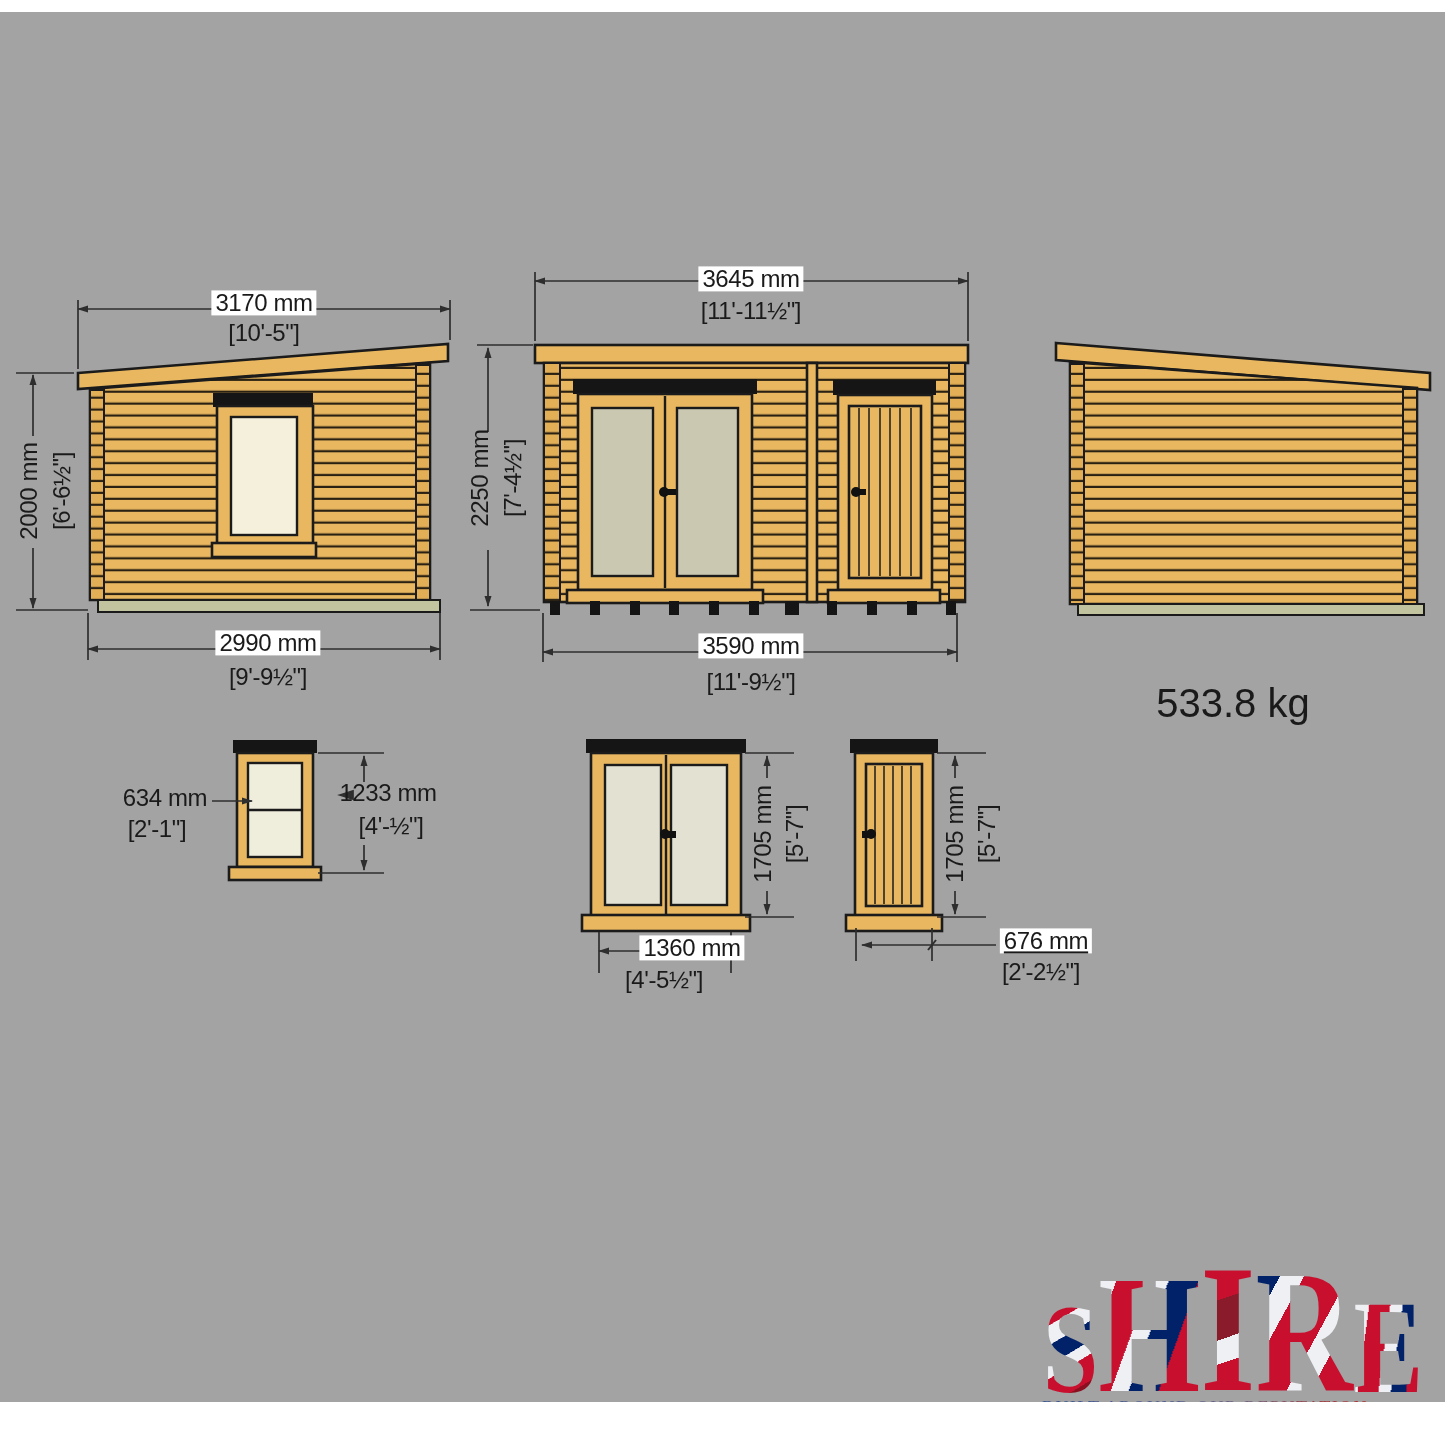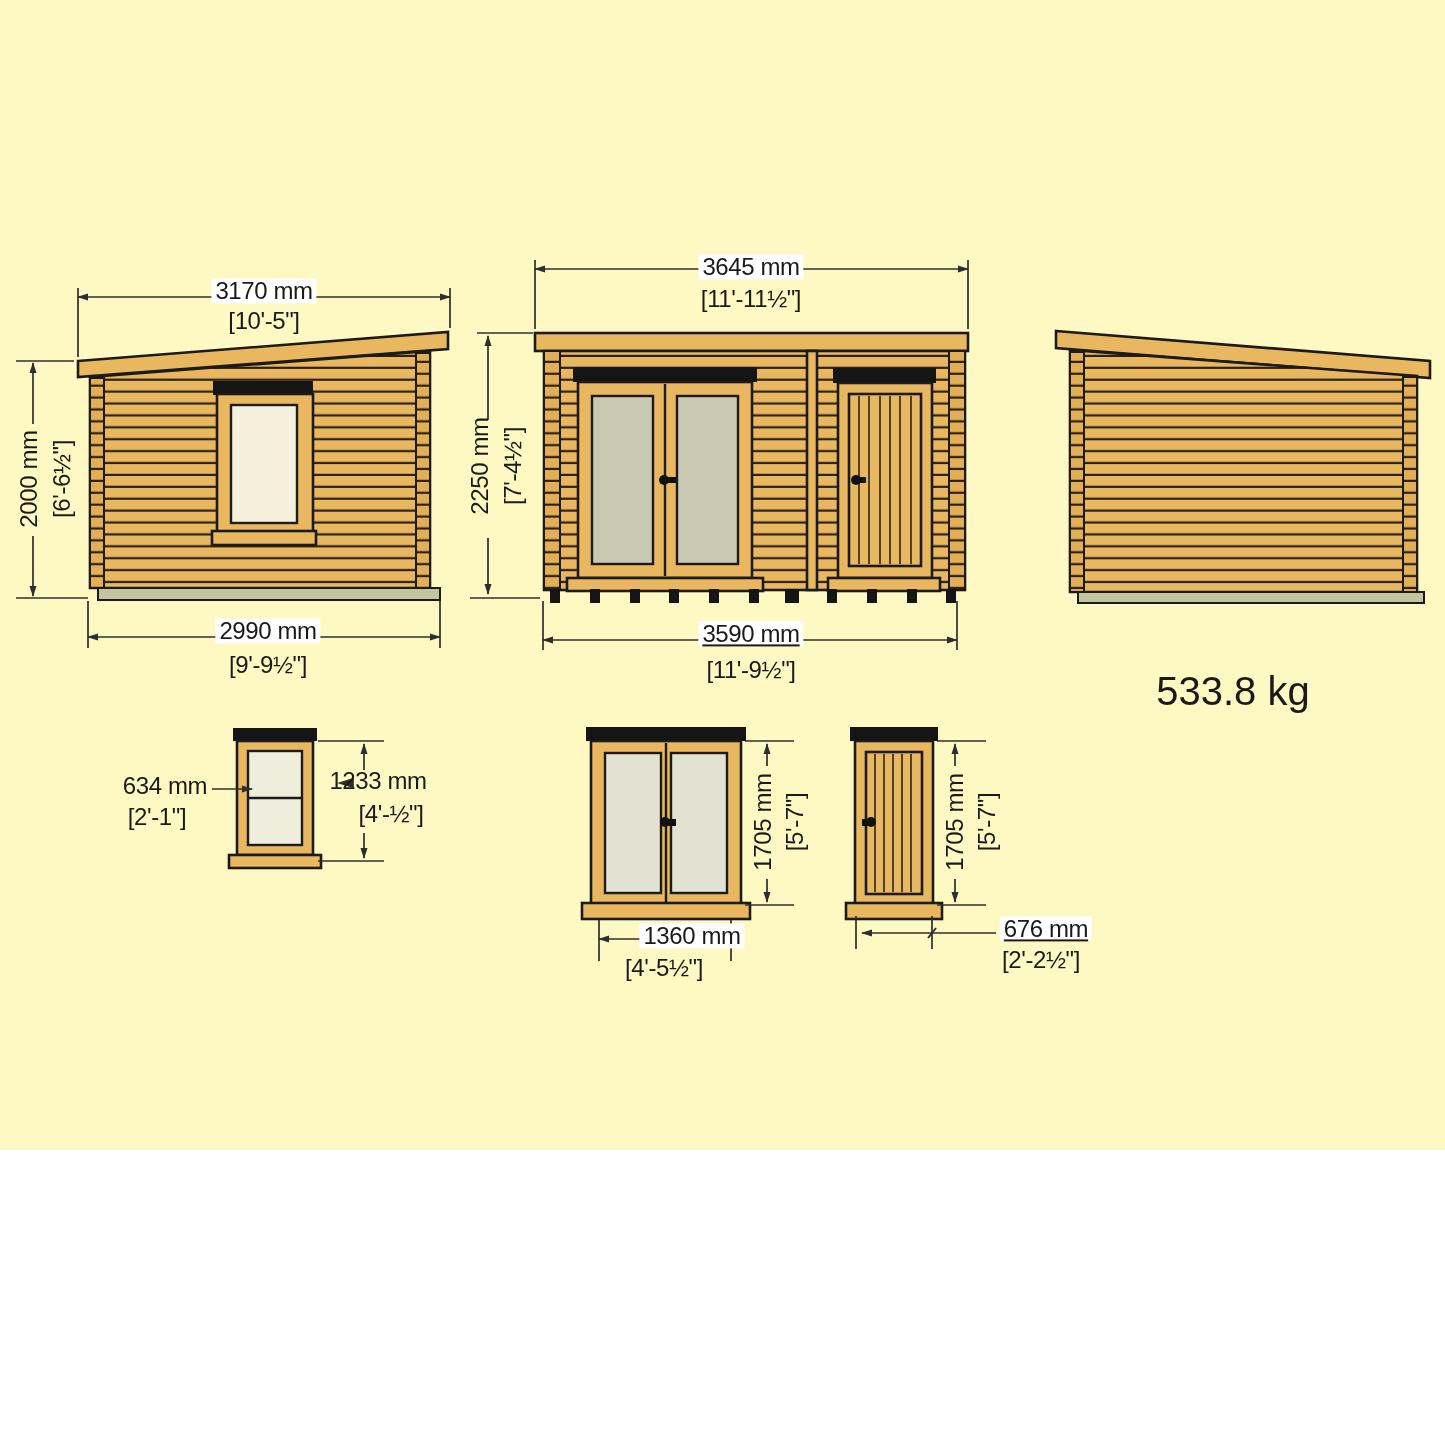--- a/index.html
+++ b/index.html
@@ -1,17 +1,17 @@
 <!DOCTYPE html>
 <html><head>
 <meta charset="utf-8">
 <style>
   html,body{margin:0;padding:0;background:#fff;}
-  .stage{position:relative;width:1445px;height:1150px;background:#fef9c3;overflow:hidden;
-         font-family:"Liberation Sans",sans-serif;color:#1a1a1a;}
+  .stage{position:relative;width:1445px;height:1390px;background:#a3a3a3;overflow:hidden;
+         font-family:"Liberation Sans",sans-serif;color:#1a1a1a;margin-top:12px;}
   .stage svg{position:absolute;left:0;top:0;}
 
   
   .s-wood{fill:#E8B760;stroke:#1b1b1b;stroke-width:2.6;}
   .s-logs{fill:url(#logs);stroke:#1b1b1b;stroke-width:2.6;}
   .s-logs2{fill:url(#logs2);stroke:#1b1b1b;stroke-width:2;}
   .s-dark{fill:#151515;stroke:none;}
   .s-glassw{fill:#F4F0DC;stroke:#1b1b1b;stroke-width:2.4;}
   .s-glassd{fill:#CBC8B2;stroke:#1b1b1b;stroke-width:2.4;}
   .s-glassl{fill:#E2E1D2;stroke:#1b1b1b;stroke-width:2.4;}
@@ -236,28 +236,28 @@
     <div class="dim" style="left:264px;top:321px;">[10'-5"]</div>
     <div class="dim rot" style="left:29px;top:479px;">2000 mm</div>
     <div class="dim rot" style="left:62px;top:479px;">[6'-6½"]</div>
     <div class="dim bg" style="left:268px;top:631px;">2990 mm</div>
     <div class="dim" style="left:268px;top:665px;">[9'-9½"]</div>
 
     <div class="dim bg" style="left:751px;top:267px;">3645 mm</div>
     <div class="dim" style="left:751px;top:299px;">[11'-11½"]</div>
     <div class="dim rot" style="left:480px;top:466px;">2250 mm</div>
     <div class="dim rot" style="left:513px;top:466px;">[7'-4½"]</div>
-    <div class="dim bg" style="left:751px;top:634px;text-decoration:underline;">3590 mm</div>
+    <div class="dim bg" style="left:751px;top:634px;">3590 mm</div>
     <div class="dim" style="left:751px;top:670px;">[11'-9½"]</div>
 
     <div class="weight" style="left:1233px;top:691px;">533.8 kg</div>
 
     <div class="dim" style="left:165px;top:786px;text-align:right;">634 mm</div>
     <div class="dim" style="left:157px;top:817px;">[2'-1"]</div>
-    <div class="dim" style="left:378px;top:781px;">1233 mm</div>
+    <div class="dim" style="left:388px;top:781px;">1233 mm</div>
     <div class="dim" style="left:391px;top:814px;">[4'-½"]</div>
 
     <div class="dim rot" style="left:763px;top:822px;">1705 mm</div>
     <div class="dim rot" style="left:795px;top:822px;">[5'-7"]</div>
     <div class="dim bg" style="left:692px;top:936px;">1360 mm</div>
     <div class="dim" style="left:664px;top:968px;">[4'-5½"]</div>
 
     <div class="dim rot" style="left:955px;top:822px;">1705 mm</div>
     <div class="dim rot" style="left:987px;top:822px;">[5'-7"]</div>
     <div class="dim bg" style="left:1046px;top:929px;text-decoration:underline;">676 mm</div>

